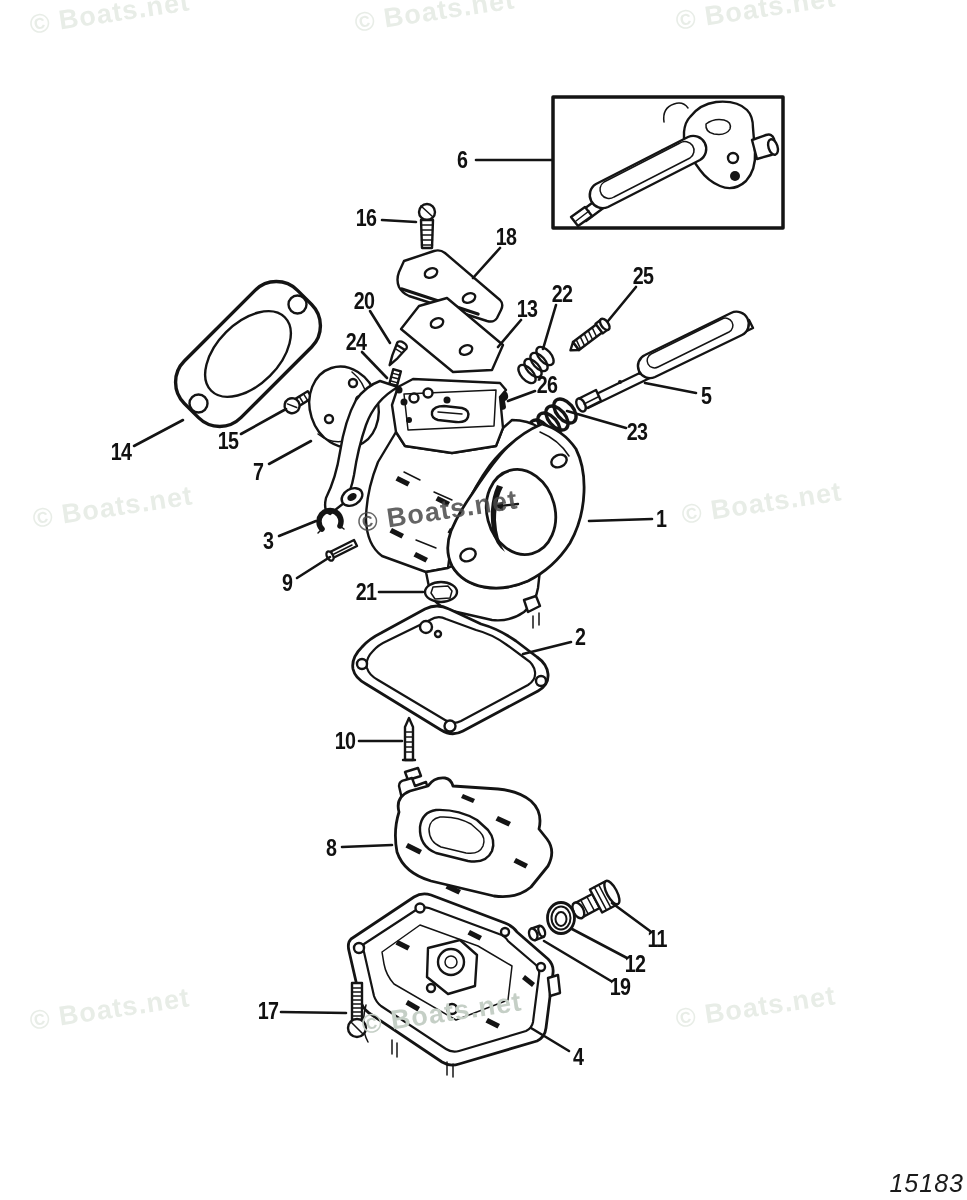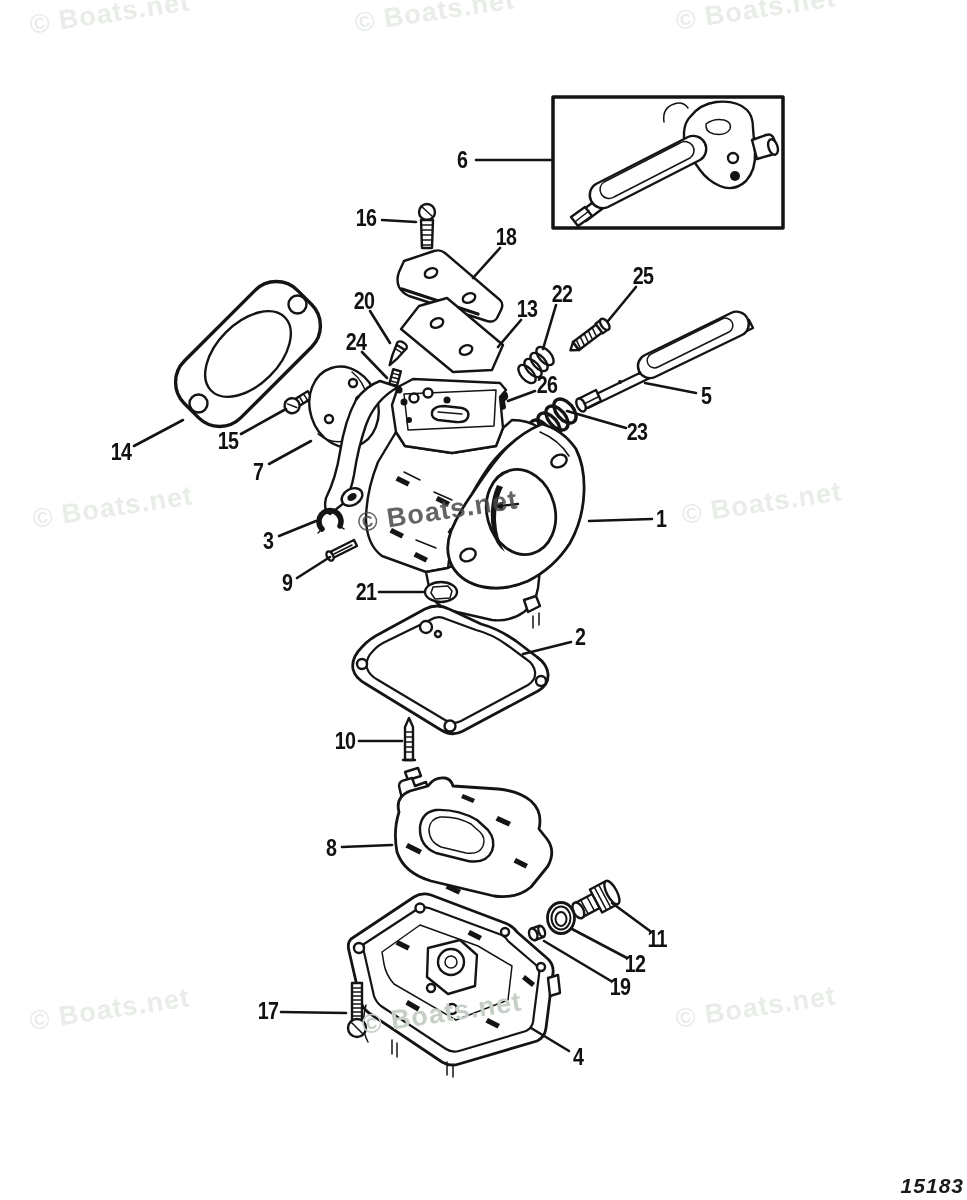--- a/index.html
+++ b/index.html
@@ -13,22 +13,22 @@
   #art .fd{fill:#141414;stroke:none}
   #art .tn{stroke-width:1.5}
   #art .tk{stroke-width:3.4}
   .wm{position:absolute;font-weight:bold;font-size:27px;letter-spacing:1px;white-space:nowrap;
       transform:rotate(-8.5deg);transform-origin:left center;user-select:none}
   .wm.light{color:#e8ede7}
   .wm.mid{color:#c5cfc6}
   .wm.dark{color:#4a4a4a;opacity:.85}
   .callout{position:absolute;transform:translate(-50%,-50%) scaleX(.82);
       font-weight:bold;font-size:24px;color:#111;letter-spacing:-1px;white-space:nowrap}
-  .fig-num{position:absolute;right:3px;bottom:2px;font-weight:bold;font-style:italic;
-      font-size:21px;color:#1a1a1a;letter-spacing:1px}
+  .fig-num{position:absolute;right:3px;bottom:2px;font-weight:normal;font-style:italic;
+      font-size:25px;color:#1a1a1a;letter-spacing:1px}
 </style>
 </head>
 <body>
 
 <div class="stage">
 
   <svg id="art" width="967" height="1200" viewBox="0 0 967 1200">
 
     <g transform="rotate(-45 248 354)">
       <rect class="fw tk" x="168" y="314" width="160" height="80" rx="30"></rect>

